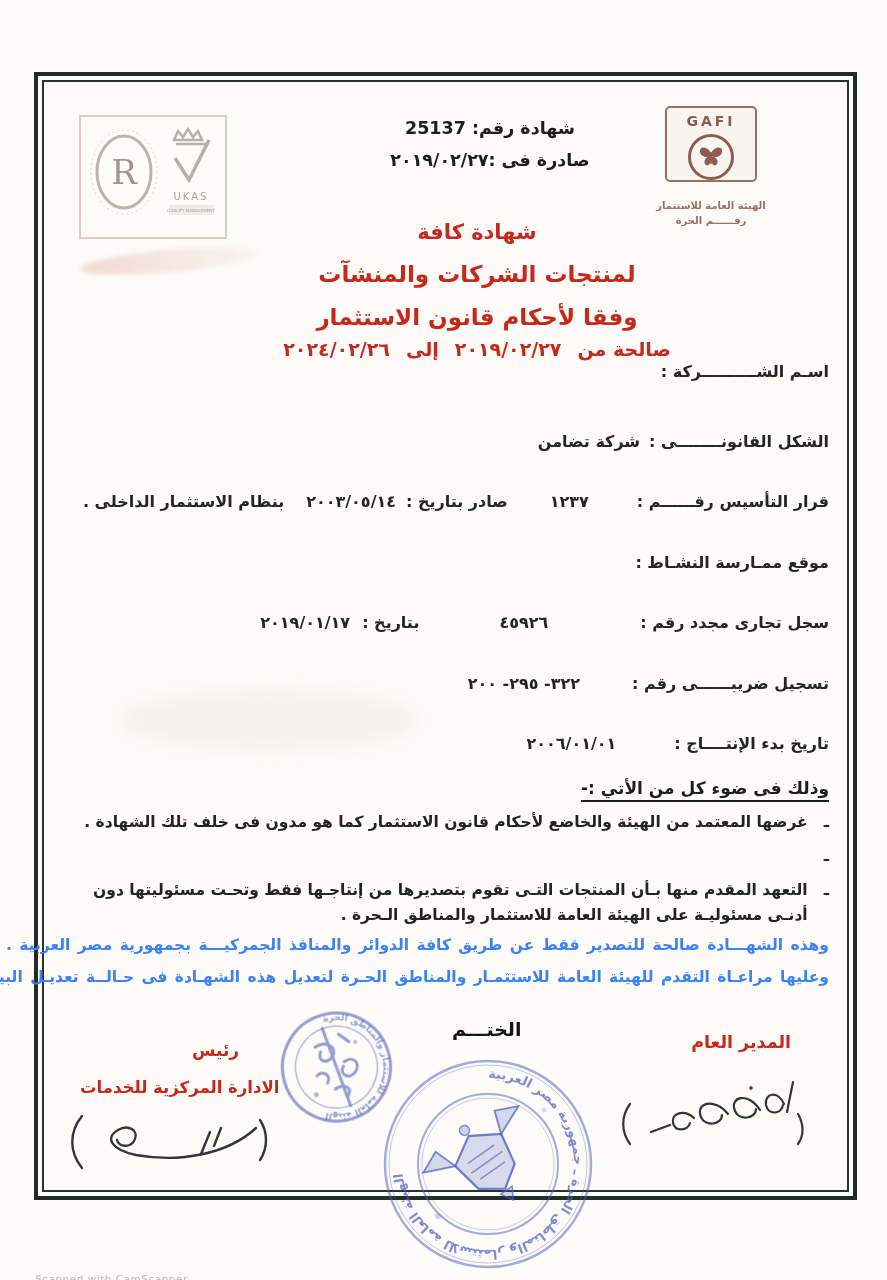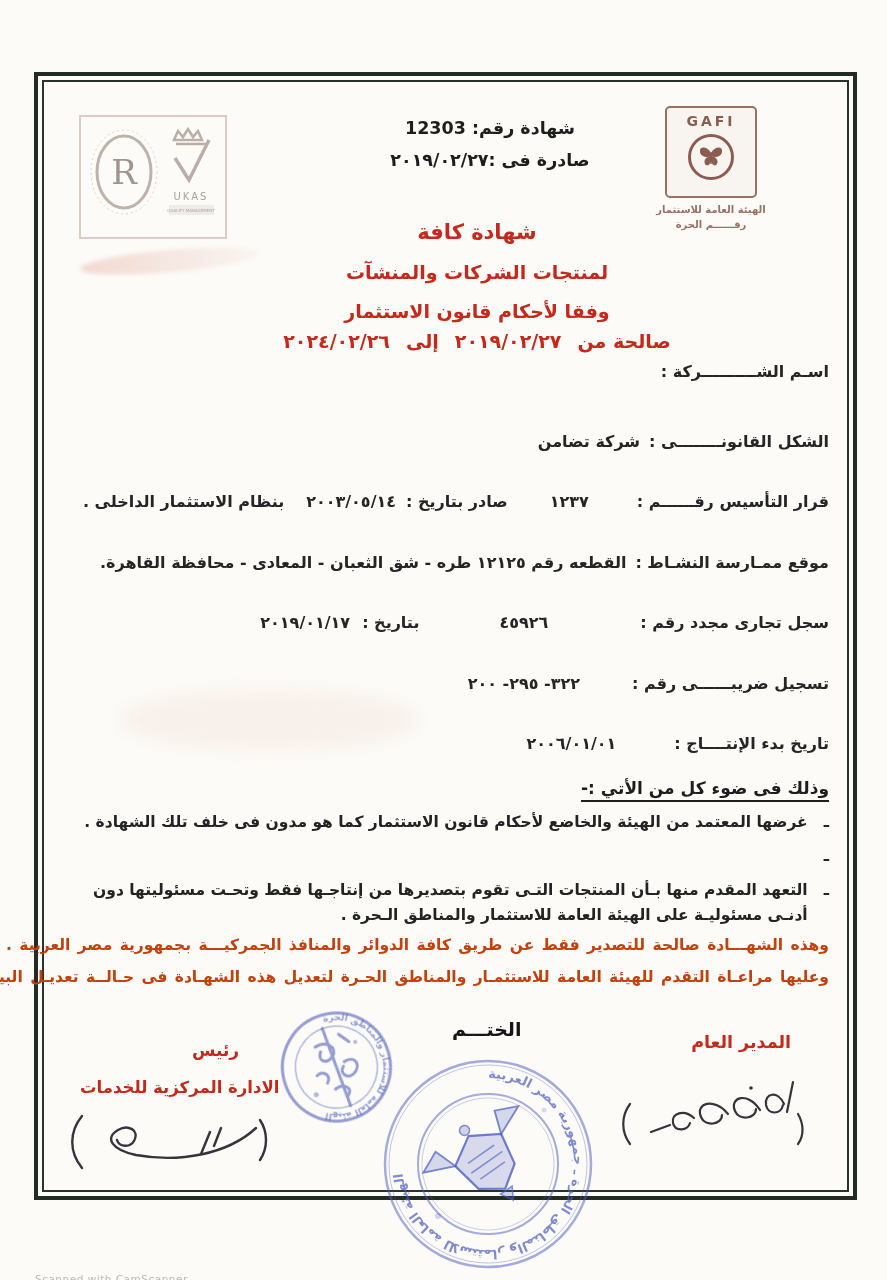--- a/index.html
+++ b/index.html
@@ -15,35 +15,35 @@
 
   
   .cert-meta { position:absolute; top:112px; left:290px; width:400px;
                text-align:center; direction:rtl; font-weight:bold;
                font-size:17.5px; color:#1d1d1d; line-height:1.85; z-index:2; }
 
   .ukas { position:absolute; top:114px; left:78px; z-index:2; opacity:.8; }
 
   .gafi { position:absolute; top:106px; right:120px; width:112px;
           text-align:center; z-index:2; }
-  .gafi-box { width:92px; height:92px; margin:0 auto; border:2.5px solid #9c6f63;
+  .gafi-box { width:92px; height:76px; margin:0 auto; border:2.5px solid #9c6f63;
               border-radius:5px; padding-top:5px; background:rgba(190,150,140,.06); }
   .gafi-acronym { font-size:14px; font-weight:bold; letter-spacing:3px;
                   color:#8c5c50; }
   .gafi-circle { width:46px; height:46px; border:3px solid #8c5c50; border-radius:50%;
                  margin:5px auto 0; display:flex; align-items:center; justify-content:center; }
-  .gafi-caption { margin-top:4px; font-size:10px; font-weight:bold; color:#9b6f64;
+  .gafi-caption { margin-top:16px; font-size:10px; font-weight:bold; color:#9b6f64;
                   line-height:1.5; direction:rtl; filter:blur(.3px); }
 
   
   .title-block { position:absolute; top:220px; left:262px; width:430px;
                  text-align:center; direction:rtl; color:#c4291c;
                  font-weight:bold; z-index:2; }
   .title-l1 { font-size:21px; margin-bottom:7px; }
-  .title-l2, .title-l3 { font-size:19px; margin-bottom:8px;margin-top:17px; }
+  .title-l2, .title-l3 { font-size:23px; margin-bottom:8px;margin-top:17px; }
   .validity { display:flex; justify-content:center; direction:rtl;
               font-size:19px; margin-top:4px; }
   .validity span { margin-inline-start:16px; }
   .validity span:first-child { margin-inline-start:0; }
 
   
   .field-row { position:absolute; right:58px; direction:rtl; display:flex;
                align-items:baseline; font-size:16px; font-weight:bold;
                color:#252525; white-space:nowrap; z-index:2; }
   .f-company    { top:362px; }
@@ -70,21 +70,21 @@
                   border-bottom:2px solid #1e1e1e; padding-bottom:2px; z-index:2;text-align:right; }
   .bullets { position:absolute; top:810px; right:58px; width:748px;
              direction:rtl; font-size:15.5px; font-weight:bold; color:#232323;
              z-index:2; }
   .bullet { display:flex; gap:16px; margin-bottom:9px; line-height:1.62; }
   .bullet .marker { flex:0 0 auto; }
   .bullet .txt { text-align:right; }
 
   
   .notice-line { position:absolute; right:58px; direction:rtl; text-align:center;
-                 font-size:15.5px; font-weight:bold; color:#c2410c;
+                 font-size:15.5px; font-weight:bold; color:#3b82f6;
                  white-space:nowrap; word-spacing:2px; z-index:2; }
   .notice-1 { top:936px; }
   .notice-2 { top:968px; }
 
   
   .gm-label { position:absolute; top:1032px; right:96px; direction:rtl;
               font-size:17.5px; font-weight:bold; color:#c4291c; z-index:2; }
   .seal-label { position:absolute; top:1018px; left:452px; direction:rtl;
                 font-size:19px; font-weight:bold; color:#151515; z-index:2; }
   .chief-l1 { position:absolute; top:1040px; left:192px; direction:rtl;
@@ -119,21 +119,21 @@
 </head>
 <body>
 
 <div class="page">
 
   <div class="frame"></div>
   <div class="smudge1"></div>
   <div class="smudge2"></div>
 
   <div class="cert-meta">
-    <div>شهادة رقم: 12303</div>
+    <div>شهادة رقم: 25137</div>
     <div>صادرة فى :٢٠١٩/٠٢/٢٧</div>
   </div>
 
   <div class="ukas">
     <svg width="150" height="126" viewBox="0 0 150 126">
       <rect x="2" y="2" width="146" height="122" fill="none" stroke="#d9c0b8" stroke-width="2"></rect>
       <ellipse cx="46" cy="58" rx="27" ry="36" fill="none" stroke="#9a8b83" stroke-width="3" opacity=".8"></ellipse>
       <ellipse cx="46" cy="58" rx="33" ry="42" fill="none" stroke="#c9b4ac" stroke-width="1" stroke-dasharray="2 3" opacity=".7"></ellipse>
       <text x="46" y="70" text-anchor="middle" font-family="DejaVu Serif, serif" font-size="34" fill="#8a7c74">R</text>
       <g stroke="#9a8b83" fill="none" stroke-width="2.5" opacity=".85">
@@ -189,21 +189,20 @@
   </div>
   <div class="field-row f-decision">
     <span class="lbl">قرار التأسيس رقــــــم :</span>
     <span class="val">١٢٣٧</span>
     <span class="lbl2">صادر بتاريخ :</span>
     <span class="val2">٢٠٠٣/٠٥/١٤</span>
     <span class="sfx">بنظام الاستثمار الداخلى .</span>
   </div>
   <div class="field-row f-location">
     <span class="lbl">موقع ممـارسة النشـاط :</span>
-    <span class="val">القطعه رقم ١٢١٢٥ طره - شق الثعبان - المعادى - محافظة القاهرة.</span>
   </div>
   <div class="field-row f-register">
     <span class="lbl">سجل تجارى مجدد رقم :</span>
     <span class="val">٤٥٩٢٦</span>
     <span class="lbl2">بتاريخ :</span>
     <span class="val2">٢٠١٩/٠١/١٧</span>
   </div>
   <div class="field-row f-tax">
     <span class="lbl">تسجيل ضريبــــــى رقم :</span>
     <span class="val">٣٢٢- ٢٩٥- ٢٠٠</span>

